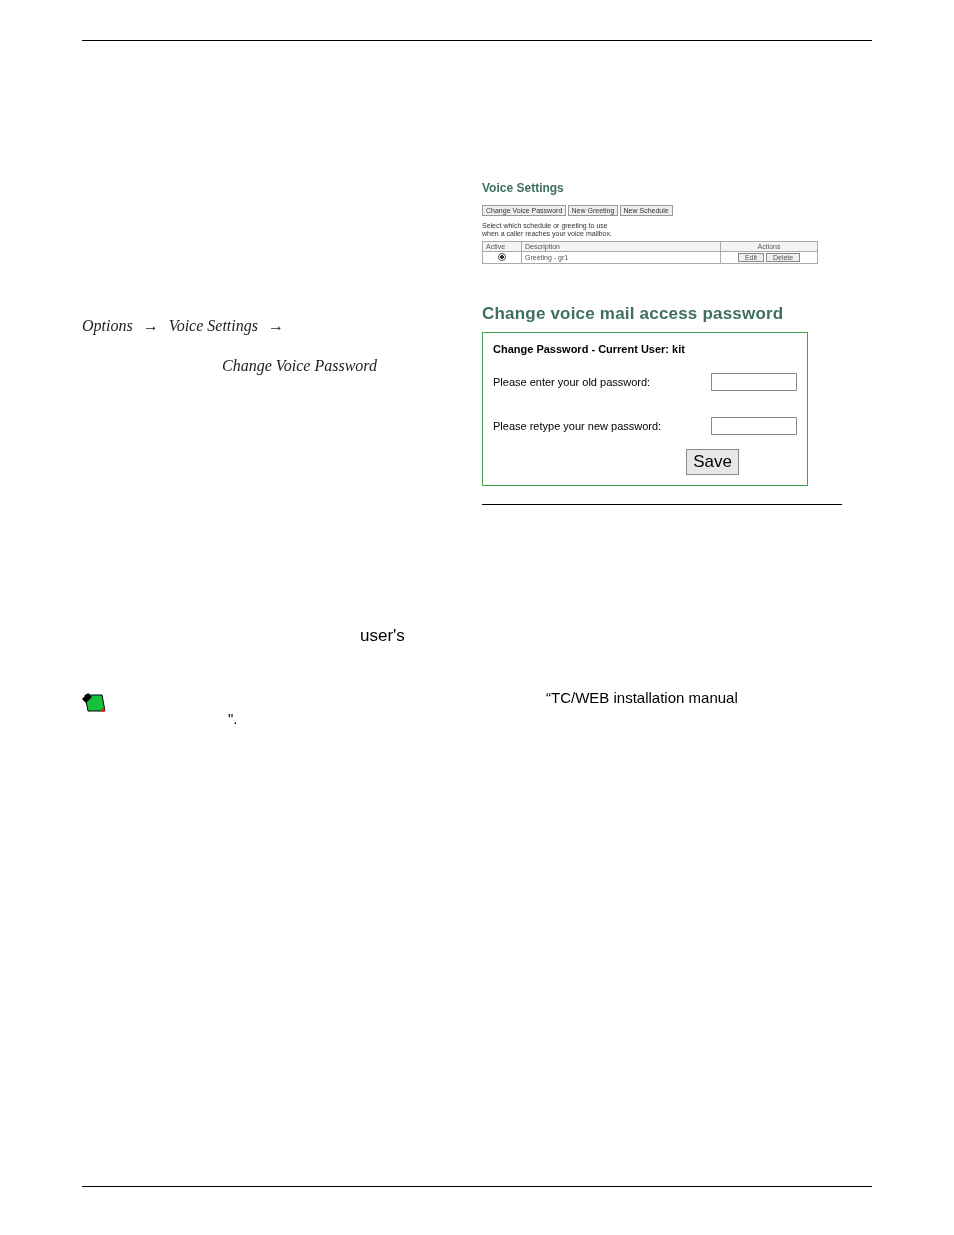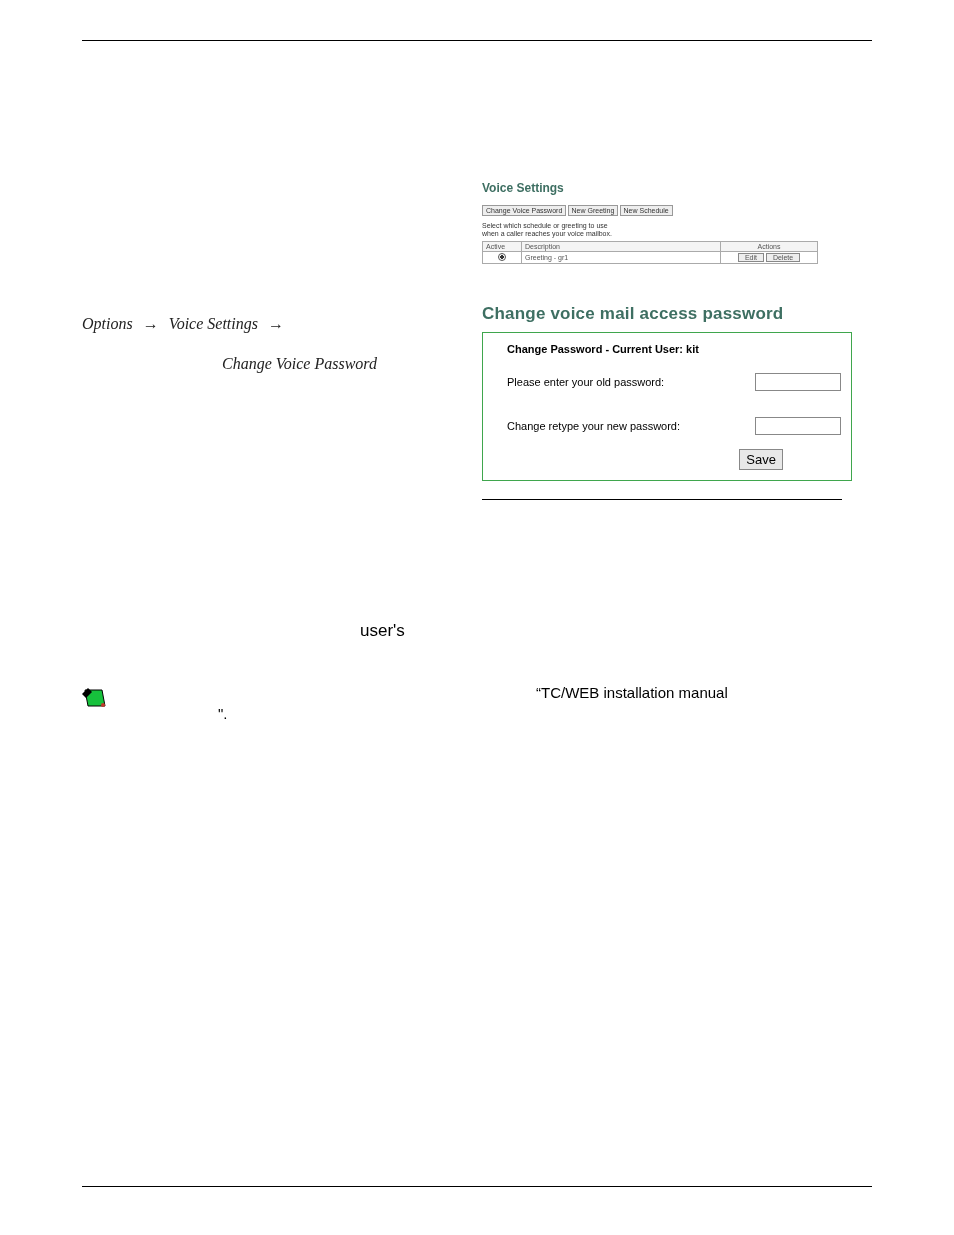--- a/index.html
+++ b/index.html
@@ -96,33 +96,33 @@
   .vs-actbtn {
     display: inline-block;
     border: 1px solid #888;
     background: #eee;
     padding: 0px 6px;
     font-size: 7px;
   }
   
   .cp-block {
     margin-top: 40px;
-    width: 370px;
+    width: 326px;
   }
   .cp-heading {
     color: #3e6f62;
     font-family: Arial, sans-serif;
     font-weight: bold;
     font-size: 17px;
     margin-bottom: 8px;
     letter-spacing: 0.2px;
   }
   .cp-box {
     border: 1.5px solid #3fa64d;
-    padding: 10px 10px 10px 24px;
+    padding: 10px 10px 10px 10px;
     font-size: 11px;
   }
   .cp-user {
     font-weight: bold;
     margin-bottom: 18px;
   }
   .cp-row {
     display: flex;
     align-items: center;
     margin-bottom: 26px;
@@ -136,37 +136,38 @@
   }
   .cp-save-row {
     text-align: right;
     padding-right: 58px;
   }
   .cp-save {
     display: inline-block;
     border: 1px solid #888;
     background: #e8e8e8;
     padding: 2px 6px;
-    font-size: 13px;
+    font-size: 17px;
   }
   .under-rule {
     border-top: 1px solid #000;
     width: 360px;
     margin-top: 18px;
   }
   
   .body-text {
     margin-top: 120px;
     font-size: 17px;
     line-height: 1.35;
   }
   .note-row {
     display: flex;
     align-items: flex-start;
     margin-top: 40px;
+    gap: 10px;
   }
   .note-icon {
     width: 26px;
     height: 22px;
     position: relative;
     margin-right: 14px;
     margin-top: 4px;
   }
   .note-icon svg { display: block; }
   .note-text {
@@ -235,21 +236,21 @@
 
       <div class="cp-block">
         <div class="cp-heading">Change voice mail access password</div>
         <div class="cp-box">
           <div class="cp-user">Change Password - Current User: kit</div>
           <div class="cp-row">
             <span>Please enter your old password:</span>
             <input type="password" style="">
           </div>
           <div class="cp-row" style="margin-bottom:14px;">
-            <span>Change retype your new password:</span>
+            <span>Please retype your new password:</span>
             <input type="password" style="">
           </div>
           <div class="cp-save-row">
             <span class="cp-save">Save</span>
           </div>
         </div>
       </div>
 
       <div class="under-rule"></div>
     </div>

